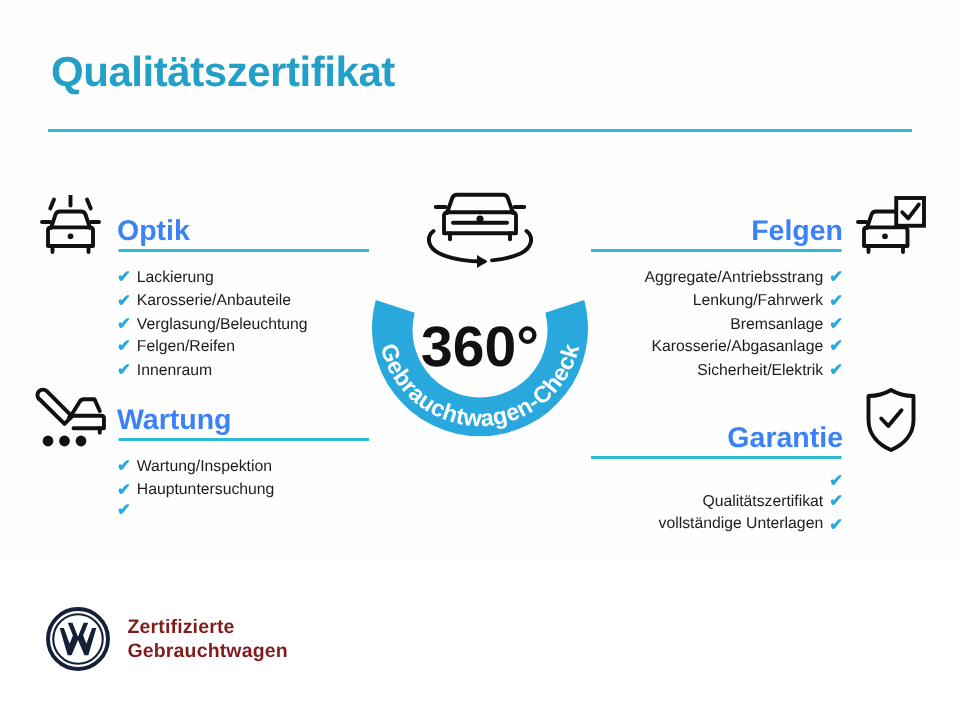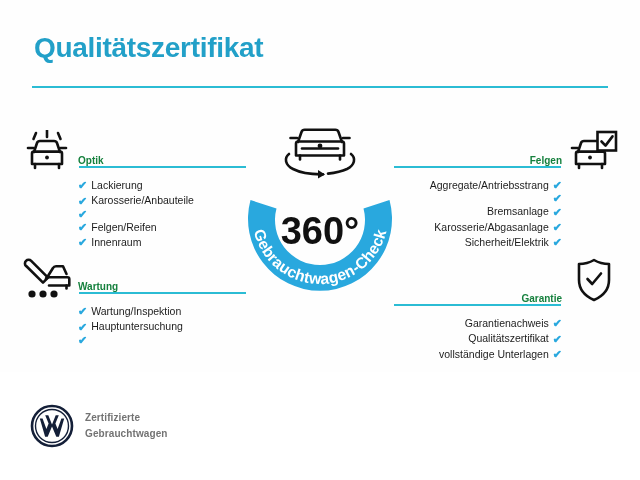--- a/index.html
+++ b/index.html
@@ -44,23 +44,23 @@
 
   
   .section {
     position: absolute;
   }
   .sec-head {
     position: relative;
     height: 26px;
   }
   .sec-title {
-    font-size: 10px;
+    font-size: 19px;
     font-weight: bold;
-    color: #15803d;
+    color: #3b82f6;
     white-space: nowrap;
     position: absolute;
     bottom: 2px;
   }
   .sec-rule {
     position: absolute;
     height: 2px;
     background: #2bbcd4;
   }
   .items {
@@ -131,24 +131,24 @@
   
   #vw-footer {
     position: absolute;
     left: 30px;
     top: 404px;
     display: flex;
     align-items: center;
     gap: 11px;
   }
   .vw-text {
-    font-size: 10px;
+    font-size: 13px;
     font-weight: bold;
     line-height: 16px;
-    color: #737373;
+    color: #7f1d1d;
     letter-spacing: 0.1px;
   }
 </style>
 </head>
 <body>
 
 <div id="page">
 
   <div class="title">Qualitätszertifikat</div>
   <div class="title-rule"></div>
@@ -218,20 +218,21 @@
         <li class="item">
           <span class="tick">✔</span>
           <span>Lackierung</span>
         </li>
         <li class="item">
           <span class="tick">✔</span>
           <span>Karosserie/Anbauteile</span>
         </li>
         <li class="item">
           <span class="tick">✔</span>
+          <span>Verglasung/Beleuchtung</span>
         </li>
         <li class="item">
           <span class="tick">✔</span>
           <span>Felgen/Reifen</span>
         </li>
         <li class="item">
           <span class="tick">✔</span>
           <span>Innenraum</span>
         </li>
       </ul>
@@ -265,20 +266,21 @@
       <div class="sec-title">Felgen</div>
       <div class="sec-rule"></div>
     </div>
     <div class="items-wrap">
       <ul class="items">
         <li class="item">
           <span>Aggregate/Antriebsstrang</span>
           <span class="tick">✔</span>
         </li>
         <li class="item">
+          <span>Lenkung/Fahrwerk</span>
           <span class="tick">✔</span>
         </li>
         <li class="item">
           <span>Bremsanlage</span>
           <span class="tick">✔</span>
         </li>
         <li class="item">
           <span>Karosserie/Abgasanlage</span>
           <span class="tick">✔</span>
         </li>
@@ -291,21 +293,20 @@
   </div>
 
   <div class="section right" id="sec-garantie">
     <div class="sec-head">
       <div class="sec-title">Garantie</div>
       <div class="sec-rule"></div>
     </div>
     <div class="items-wrap">
       <ul class="items">
         <li class="item">
-          <span>Garantienachweis</span>
           <span class="tick">✔</span>
         </li>
         <li class="item">
           <span>Qualitätszertifikat</span>
           <span class="tick">✔</span>
         </li>
         <li class="item">
           <span>vollständige Unterlagen</span>
           <span class="tick">✔</span>
         </li>

